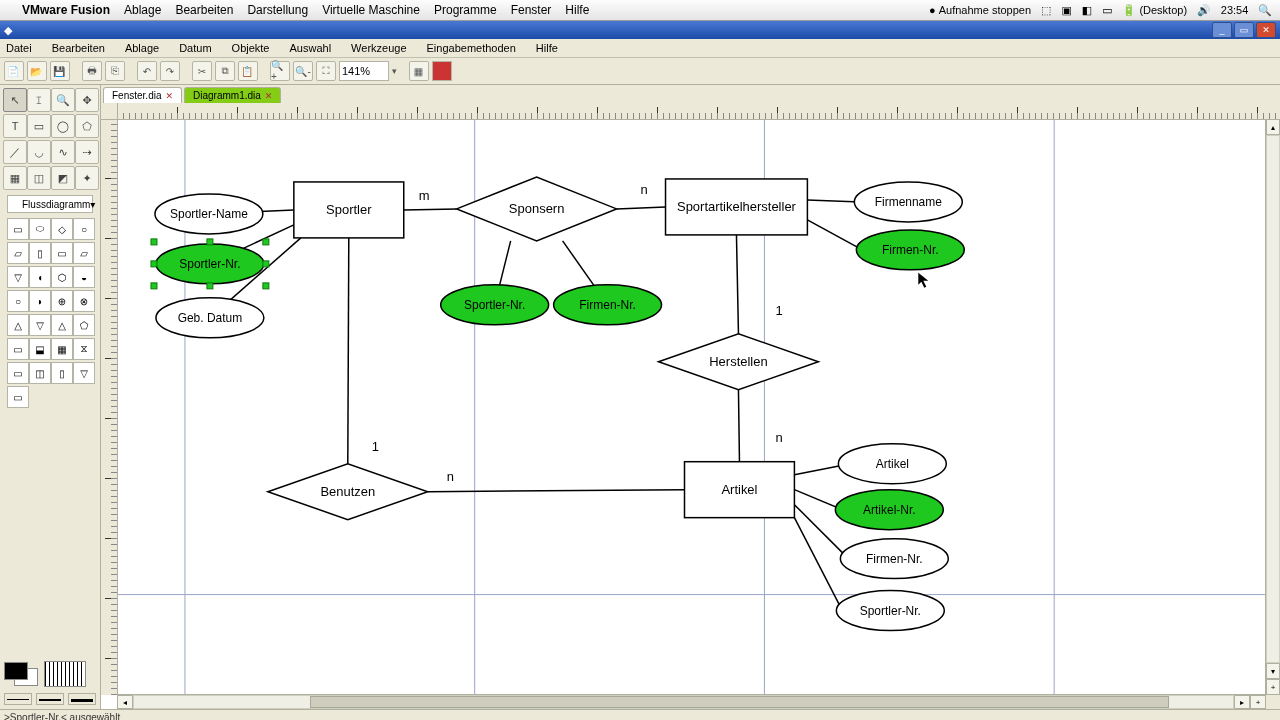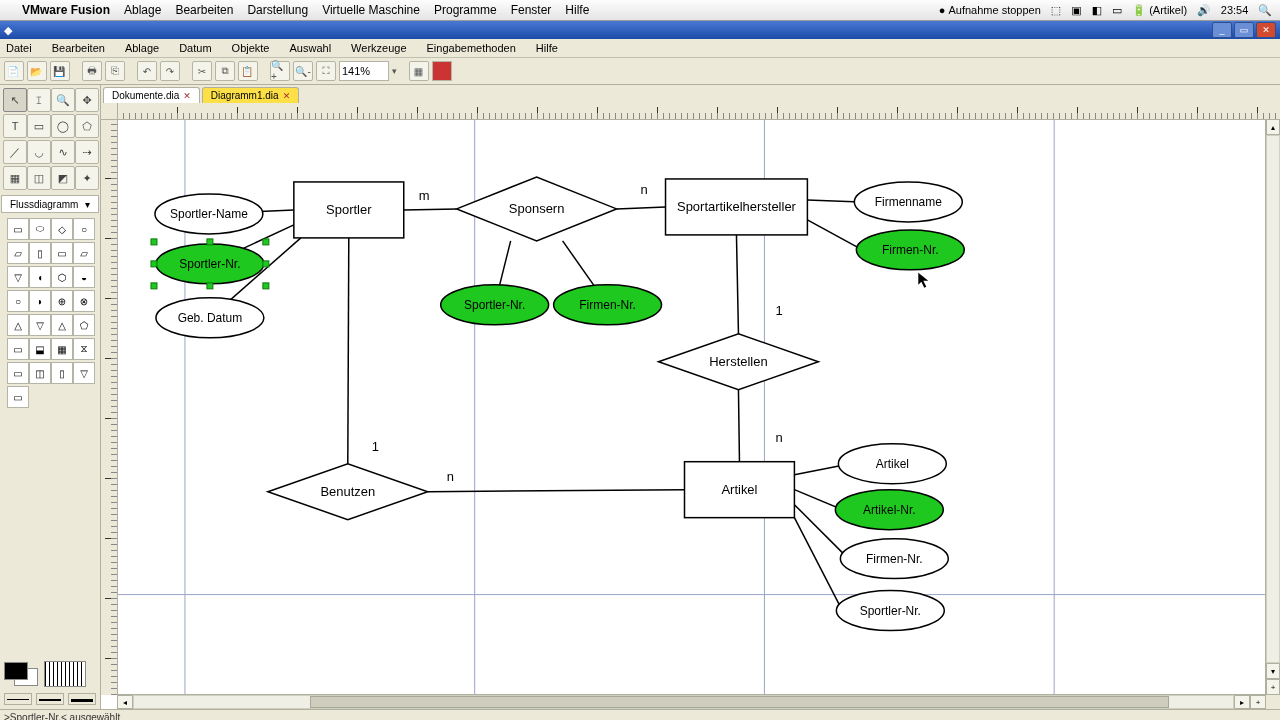--- a/index.html
+++ b/index.html
@@ -17,36 +17,36 @@
   .toolbar{height:26px;background:#ece9d8;border-bottom:1px solid #b0b0a0;display:flex;align-items:center;gap:3px;padding:0 4px}
   .tbtn{width:18px;height:18px;border:1px solid #b5b5a5;background:#f5f4ea;border-radius:2px;display:flex;align-items:center;justify-content:center;font-size:10px;color:#555}
   .tsep{width:6px}
   .zoom{height:18px;border:1px solid #b5b5a5;background:#fff;font-size:11px;padding:0 2px;width:44px}
   .tcolor{width:18px;height:18px;border:1px solid #b5b5a5;background:#c33}
   .body{display:flex;height:calc(720px - 20px - 18px - 18px - 26px - 14px)}
   .left-panel{width:100px;background:#ece9d8;border-right:1px solid #b0b0a0;display:flex;flex-direction:column}
   .toolgrid{display:grid;grid-template-columns:repeat(4,22px);gap:2px;padding:3px;justify-content:center}
   .tool{width:22px;height:22px;border:1px solid #b5b5a5;background:#f5f4ea;border-radius:2px;display:flex;align-items:center;justify-content:center;font-size:11px;color:#444}
   .tool.sel{background:#d8d6c8;border-color:#888}
-  .shapesel{margin:2px 1px;height:16px;border:1px solid #b5b5a5;background:#fff;font-size:10px;padding:0 8px;display:flex;align-items:center;justify-content:space-between}
+  .shapesel{margin:2px 7px;height:16px;border:1px solid #b5b5a5;background:#fff;font-size:10px;padding:0 14px;display:flex;align-items:center;justify-content:space-between}
   .shapegrid{display:grid;grid-template-columns:repeat(4,20px);gap:2px;padding:3px;justify-content:center}
   .shp{width:20px;height:20px;border:1px solid #b5b5a5;background:#fff;display:flex;align-items:center;justify-content:center;font-size:10px}
   .swatch{margin-top:auto;padding:4px;display:flex;align-items:center;gap:6px}
   .swbox{width:34px;height:24px;position:relative}
   .swbox .fg{position:absolute;left:0;top:0;width:22px;height:16px;background:#000;border:1px solid #888}
   .swbox .bg{position:absolute;right:0;bottom:0;width:22px;height:16px;background:#fff;border:1px solid #888}
   .hatch{width:40px;height:24px;border:1px solid #888;background:repeating-linear-gradient(90deg,#000 0 1px,#fff 1px 4px)}
   .lineweights{display:flex;gap:4px;padding:2px 4px 4px}
   .lw{width:28px;height:10px;border:1px solid #b0b0a0;background:#ece9d8;position:relative}
   .lw::after{content:"";position:absolute;left:2px;right:2px;top:50%;height:1px;background:#000}
   .lw:nth-child(2)::after{height:2px}
   .lw:nth-child(3)::after{height:3px}
   .canvas-wrap{flex:1;display:flex;flex-direction:column;position:relative}
   .tabs{height:18px;background:#ece9d8;border-bottom:1px solid #b0b0a0;display:flex;align-items:flex-end;padding-left:2px;gap:2px;font-size:10px}
-  .tab{padding:2px 8px;background:#fde047;border:1px solid #b0b0a0;border-bottom:none;border-radius:3px 3px 0 0;display:flex;align-items:center;gap:4px}
+  .tab{padding:2px 8px;background:#84cc16;border:1px solid #b0b0a0;border-bottom:none;border-radius:3px 3px 0 0;display:flex;align-items:center;gap:4px}
   .tab.active{background:#fff}
   .tab .x{color:#a33;font-size:9px}
   .rulers-corner{position:absolute;left:0;top:18px;width:16px;height:16px;background:#ece9d8;border-right:1px solid #b0b0a0;border-bottom:1px solid #b0b0a0;z-index:3}
   .ruler-h{position:absolute;left:16px;right:0;top:18px;height:16px;background:#ece9d8;border-bottom:1px solid #b0b0a0;z-index:2;overflow:hidden;font-size:8px;color:#333}
   .ruler-h .ticks{position:absolute;inset:0;background:repeating-linear-gradient(90deg,#888 0 1px,transparent 1px 6px),repeating-linear-gradient(90deg,#333 0 1px,transparent 1px 60px);background-position:0 10px,0 4px;background-size:6px 6px,60px 12px;background-repeat:repeat-x}
   .ruler-v{position:absolute;left:0;top:34px;bottom:14px;width:16px;background:#ece9d8;border-right:1px solid #b0b0a0;z-index:2}
   .ruler-v .ticks{position:absolute;inset:0;background:repeating-linear-gradient(0deg,#888 0 1px,transparent 1px 6px),repeating-linear-gradient(0deg,#333 0 1px,transparent 1px 60px);background-position:10px 0,4px 0;background-size:6px 6px,12px 60px;background-repeat:repeat-y}
   .canvas{position:absolute;left:16px;top:34px;right:0;bottom:14px;background:#fff;overflow:hidden}
   .canvas svg{position:absolute;inset:0}
   .scroll-h{position:absolute;left:16px;right:14px;bottom:0;height:14px;background:#ece9d8;border-top:1px solid #b0b0a0;display:flex;align-items:center}
@@ -73,21 +73,21 @@
   <span>Programme</span>
   <span>Fenster</span>
   <span>Hilfe</span>
   <span class="spacer"></span>
   <div class="right">
     <span>● <span>Aufnahme stoppen</span></span>
     <span>⬚</span>
     <span>▣</span>
     <span>◧</span>
     <span>▭</span>
-    <span>🔋 <span>(Artikel)</span></span>
+    <span>🔋 <span>(Desktop)</span></span>
     <span>🔊</span>
     <span>23:54</span>
     <span>🔍</span>
   </div>
 </div>
 
 <div class="win-title">
   <span style="margin-right:4px">◆</span>
   <div class="wbtns">
     <div class="wbtn">_</div>
@@ -199,21 +199,21 @@
     <div class="lineweights">
       <div class="lw"></div>
       <div class="lw"></div>
       <div class="lw"></div>
     </div>
   </div>
 
   <div class="canvas-wrap">
     <div class="tabs">
       <div class="tab active">
-          <span>Dokumente.dia</span>
+          <span>Fenster.dia</span>
           <span class="x">✕</span>
         </div>
       <div class="tab">
           <span>Diagramm1.dia</span>
           <span class="x">✕</span>
         </div>
     </div>
     <div class="rulers-corner"></div>
     <div class="ruler-h">
         <div class="ticks"></div>

